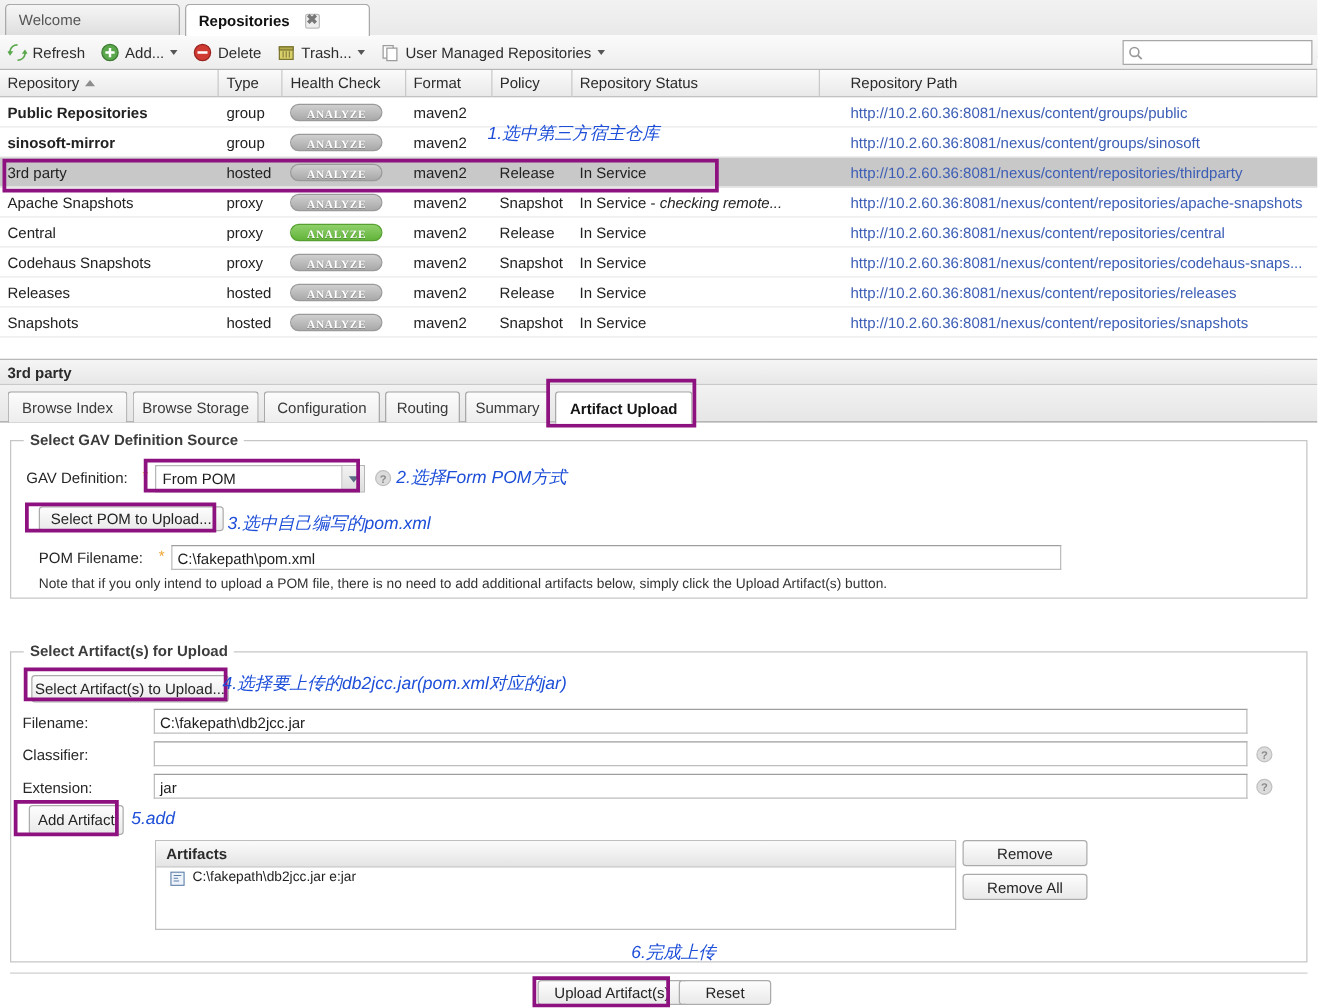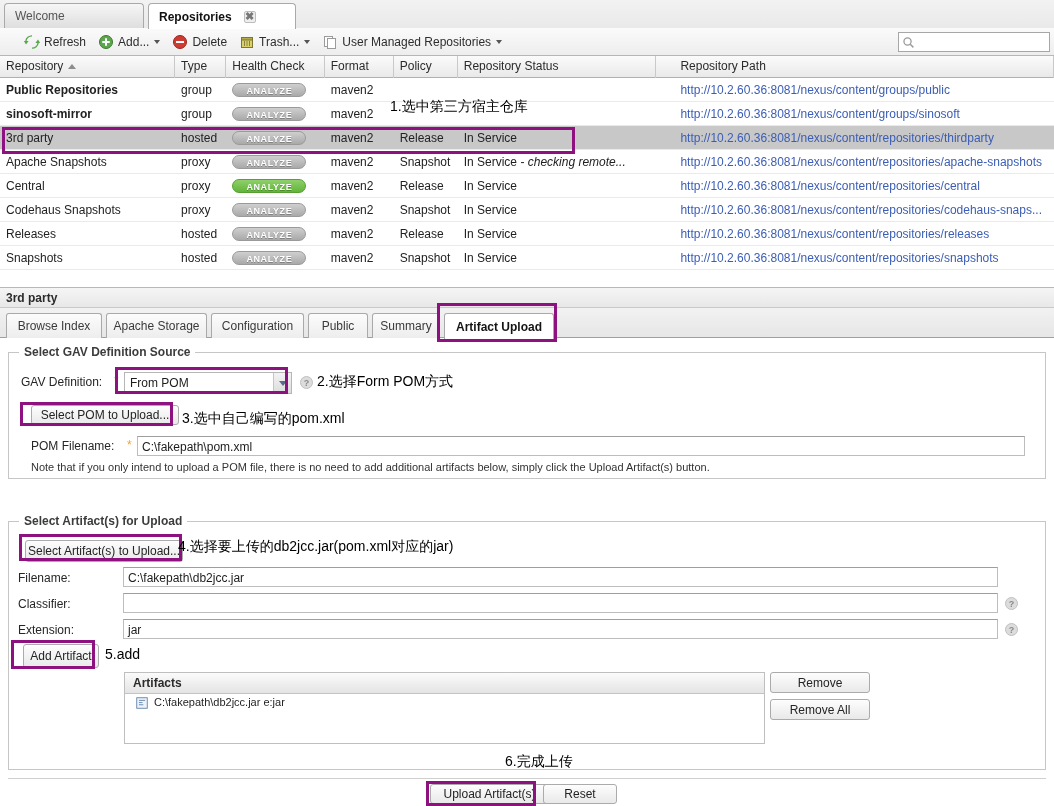--- a/index.html
+++ b/index.html
@@ -38,21 +38,21 @@
     border: 1px solid #bdbdbd; background:#eee; border-radius:2px;
   }
   #tab-welcome { left: 4px; width: 140px; }
   #tab-repos   { left: 148px; width: 148px; }
 
   
   .toolbar {
     position: absolute; left:0; top:28px; width:1054px; height:28px;
     background: linear-gradient(#fbfbfb,#ededed);
     border-bottom: 1px solid #b6b6b6;
-    display: flex; align-items: center; padding-left: 18px;
+    display: flex; align-items: center; padding-left: 0;
   }
   .tbtn { display:flex; align-items:center; height:22px; padding:0 6px; color:#2d2d2d; cursor:default; white-space:nowrap;}
   .tbtn .lbl { margin-left:4px; }
   .caret { margin-left:5px; width:0;height:0;border-left:3.5px solid transparent;border-right:3.5px solid transparent;border-top:4px solid #555;}
   .ico { width:16px;height:16px;display:inline-block;position:relative;flex:0 0 16px;}
   .ico.refresh svg, .ico.add svg, .ico.del svg, .ico.trash svg, .ico.umr svg { display:block; }
   .searchbox {
     position:absolute; right:4px; top:4px; width:152px; height:20px;
     border:1px solid #a7a7a7; background:#fff;
     display:flex; align-items:center; padding-left:3px;
@@ -82,20 +82,21 @@
   .gc.bold { font-weight:bold; }
   .gc.link { color:#3b5db5; }
   .grow.sel .gc.link { color:#3b5db5; }
   .gc .ital { font-style: italic; }
   .analyze {
     display:inline-block; width:74px; height:14px; line-height:14px;
     border-radius:7px; text-align:center;
     font-size:9px; font-weight:bold; letter-spacing:.6px; color:#fff;
     background: linear-gradient(#cfcfcf,#a9a9a9); border:1px solid #9a9a9a;
     text-shadow: 0 1px 0 rgba(0,0,0,.25);
+    font-family: Liberation Serif, serif;
   }
   .analyze.green { background: linear-gradient(#8fd06a,#63b43b); border-color:#55a030; }
 
   
   .w-repo{width:178px;} .w-type{width:52px;} .w-health{width:100px;}
   .w-fmt{width:70px;} .w-pol{width:65px;} .w-stat{width:202px;} .w-path{width:386px;border-right:none;margin-left:18px;}
 
   
   .panel-title {
     position:absolute; left:0; top:287px; width:1054px; height:21px;
@@ -169,21 +170,21 @@
     height:21px; line-height:20px; padding-left:8px; font-weight:bold; font-size:12px;
     background: linear-gradient(#fbfbfb,#e4e4e4); border-bottom:1px solid #c3c3c3; color:#2b2b2b;
   }
   .artrow { display:flex; align-items:flex-start; height:20px; padding-left:10px; margin-top:2px; font-size:11px; color:#1e1e1e;}
   .fileico { width:14px;height:14px;margin-right:5px;flex:0 0 14px; }
 
   .sep-line { position:absolute; left:8px; width:1038px; height:1px; background:#cfcfcf; }
 
   
   .hl { position:absolute; border:3px solid #8e1180; pointer-events:none; }
-  .anno { position:absolute; color:#000000; font-size:14px; white-space:nowrap; }
+  .anno { position:absolute; color:#1d4ed8; font-size:14px; white-space:nowrap;font-style:italic; }
 </style>
 </head>
 <body>
 
 <div id="app">
 
   <div class="tabstrip">
     <div class="ttab inactive" id="tab-welcome">
       <span>Welcome</span>
     </div>
@@ -345,27 +346,27 @@
       </div>
     </div>
 
   <div class="panel-title">3rd party</div>
 
   <div class="subtabs" id="sub-tabs">
       <div class="stab" style="left: 6px; width: 96px;">
         <span>Browse Index</span>
       </div>
       <div class="stab" style="left: 106px; width: 101px;">
-        <span>Apache Storage</span>
+        <span>Browse Storage</span>
       </div>
       <div class="stab" style="left: 211px; width: 93px;">
         <span>Configuration</span>
       </div>
       <div class="stab" style="left: 308px; width: 60px;">
-        <span>Public</span>
+        <span>Routing</span>
       </div>
       <div class="stab" style="left: 372px; width: 68px;">
         <span>Summary</span>
       </div>
       <div class="stab active" style="left: 444px; width: 110px;">
         <span>Artifact Upload</span>
       </div>
     </div>
 
   <div class="fs" style="left:8px; top:352px; width:1038px; height:127px;">
@@ -381,21 +382,21 @@
         </span>
     </div>
     <div class="helpico" style="left:291px; top:23px;">?</div>
 
     <div class="btn" style="left:22px; top:52px; width:148px; height:20px;">
       <span>Select POM to Upload...</span>
     </div>
 
     <span class="flabel" style="left:22px; top:86px;">POM Filename:</span>
     <span class="req-star" style="left:118px; top:85px;">*</span>
-    <div class="finput" style="left:128px; top:83px; width:888px;">C:\fakepath\pom.xml</div>
+    <div class="finput" style="left:128px; top:83px; width:712px;">C:\fakepath\pom.xml</div>
 
     <span class="note" style="left:22px; top:108px;">Note that if you only intend to upload a POM file, there is no need to add additional artifacts below, simply click the Upload Artifact(s) button.</span>
   </div>
 
   <div class="fs" style="left:8px; top:521px; width:1038px; height:249px;">
     <span class="fs-legend">Select Artifact(s) for Upload</span>
 
     <div class="btn" style="left:16px; top:18px; width:158px; height:22px;">
       <span>Select Artifact(s) to Upload...</span>
     </div>

